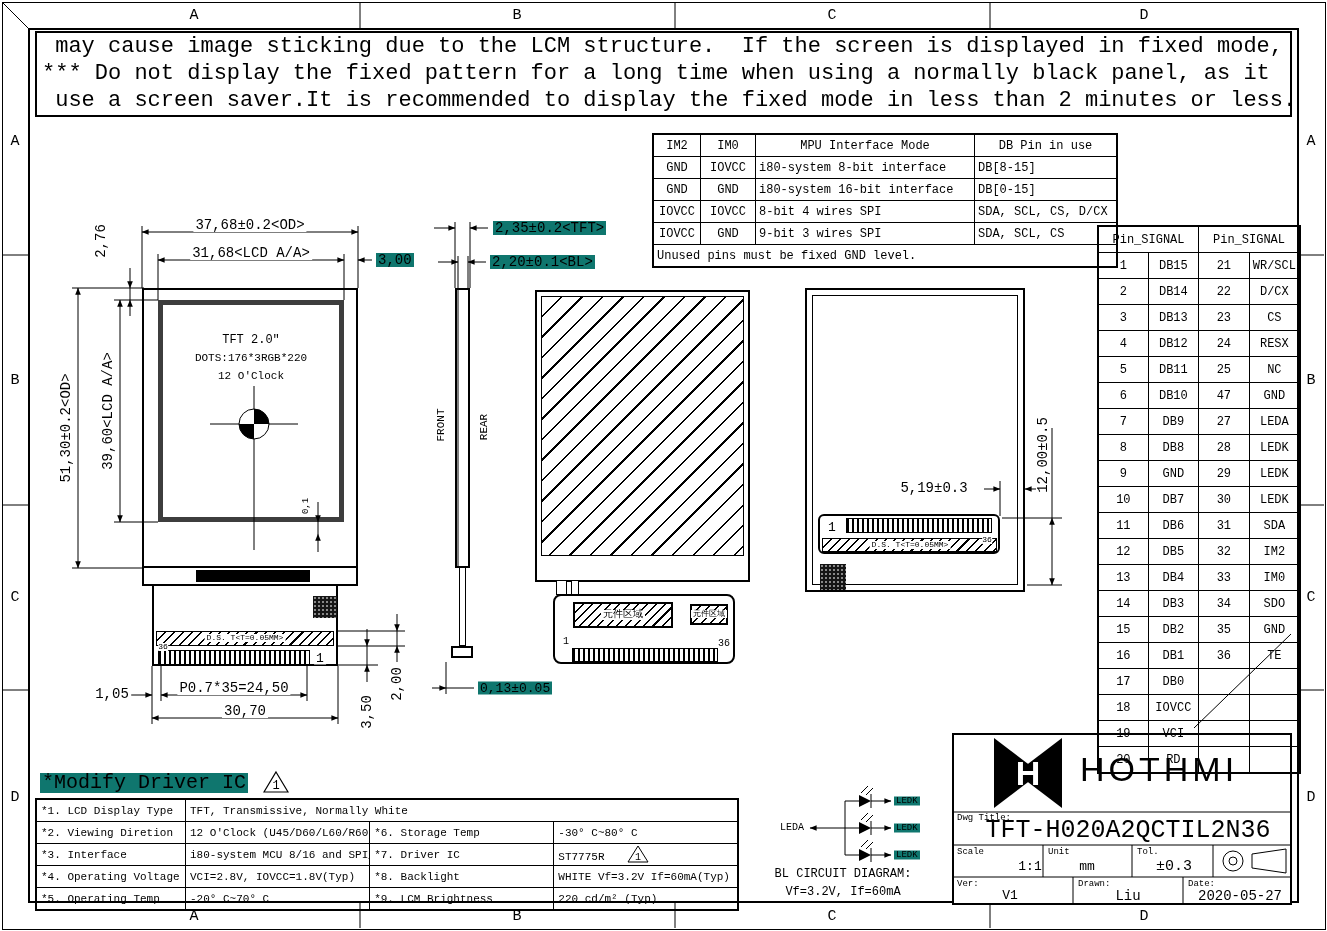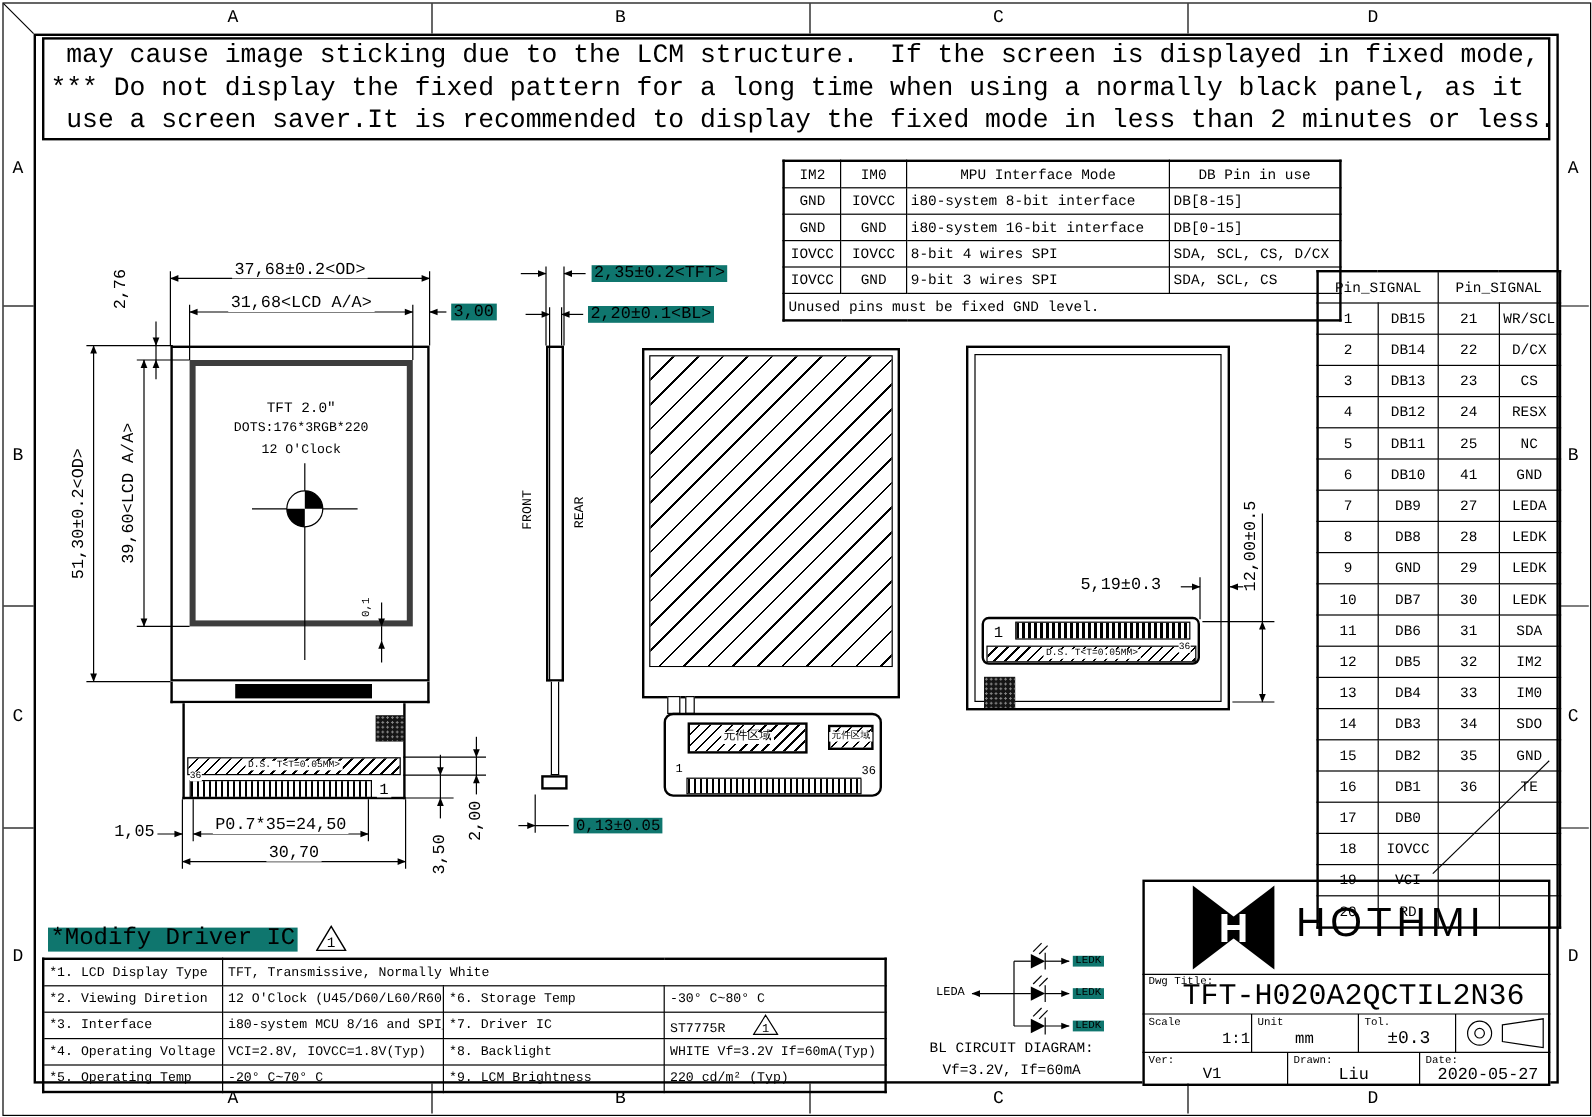--- a/index.html
+++ b/index.html
@@ -296,21 +296,21 @@
         </tr>
     <tr>
           <td>5</td>
           <td>DB11</td>
           <td>25</td>
           <td>NC</td>
         </tr>
     <tr>
           <td>6</td>
           <td>DB10</td>
-          <td>41</td>
+          <td>47</td>
           <td>GND</td>
         </tr>
     <tr>
           <td>7</td>
           <td>DB9</td>
           <td>27</td>
           <td>LEDA</td>
         </tr>
     <tr>
           <td>8</td>

